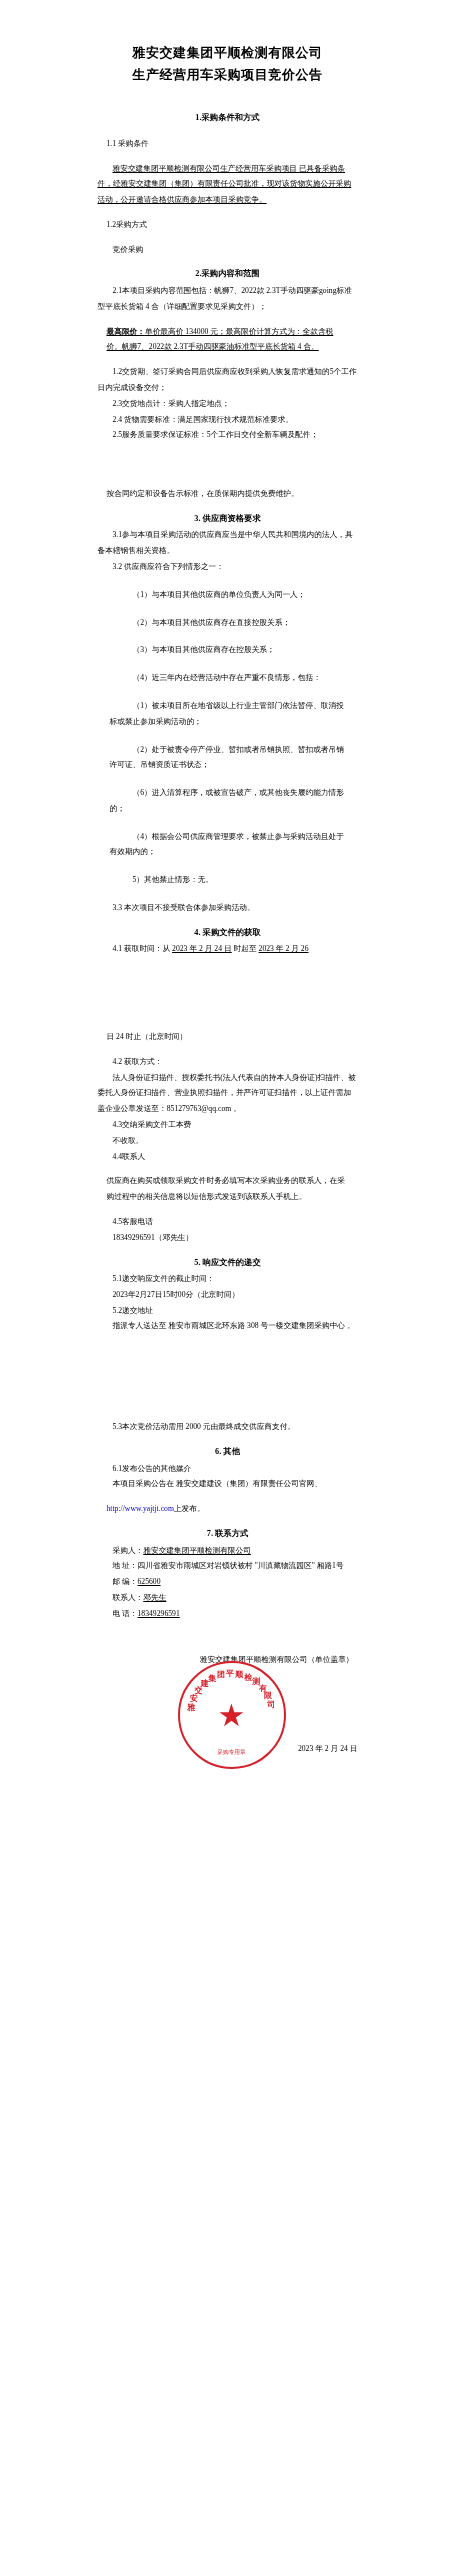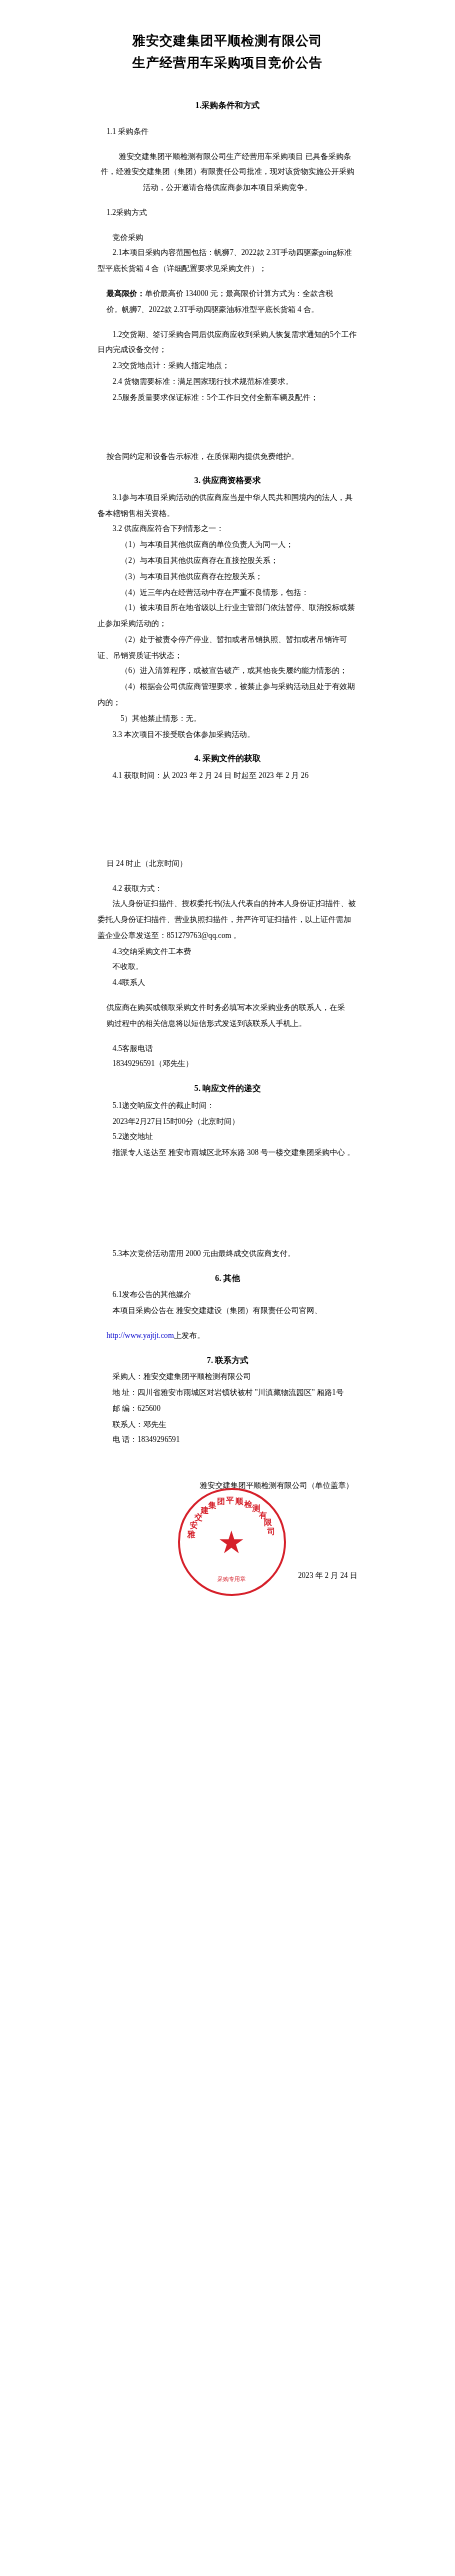--- a/index.html
+++ b/index.html
@@ -11,21 +11,21 @@
     font-family: "Liberation Serif", "DejaVu Serif", serif;
     color: #000000;
   }
   .page {
     position: relative;
     width: 368px;
     min-height: 2576px;
     margin: 0 auto;
     background: #ffffff;
     box-sizing: border-box;
-    padding: 30px 54px 23px 54px;
+    padding: 42px 54px 23px 54px;
   }
   .title {
     text-align: center;
     font-size: 13px;
     font-weight: bold;
     line-height: 1.7;
     letter-spacing: 0.6px;
   }
   .title-line {
     display: block;
@@ -45,25 +45,25 @@
   }
   .p-ind {
     font-size: 7.7px;
     line-height: 2.05;
     margin: 0;
     text-indent: 15px;
   }
   .p-ind2 {
     font-size: 7.7px;
     line-height: 2.05;
-    margin: 0;
+    margin: 12px;
     text-indent: 23px;
   }
   .u {
-    text-align: center;
+    text-decoration: underline;
   }
   .bold {
     font-weight: bold;
   }
   .link {
     color: #0000cc;
   }
   .gap-md { height: 15px; }
   .gap-lg { height: 34px; }
   .gap-xl { height: 63px; }
@@ -145,20 +145,21 @@
   </div>
 
   <div class="gap-md"></div>
 
   <div class="h2">1.采购条件和方式</div>
   <div class="p">1.1 采购条件</div>
   <div class="p-ind u">雅安交建集团平顺检测有限公司生产经营用车采购项目 已具备采购条件，经雅安交建集团（集团）有限责任公司批准，现对该货物实施公开采购活动，公开邀请合格供应商参加本项目采购竞争。</div>
   <div class="p">1.2采购方式</div>
   <div class="p-ind">竞价采购</div>
 
+  <div class="h2">2.采购内容和范围</div>
   <div class="p-ind">2.1本项目采购内容范围包括：帆狮7、2022款 2.3T手动四驱豪going标准型平底长货箱 4 合（详细配置要求见采购文件）；</div>
   <div class="p">
     <span class="bold u">最高限价：</span><span class="u">单价最高价 134000 元；最高限价计算方式为：全款含税价。帆狮7、2022款 2.3T手动四驱豪油标准型平底长货箱 4 合。</span>
   </div>
   <div class="p-ind">1.2交货期、签订采购合同后供应商应收到采购人恢复需求通知的5个工作日内完成设备交付；</div>
   <div class="p-ind">2.3交货地点计：采购人指定地点；</div>
   <div class="p-ind">2.4 货物需要标准：满足国家现行技术规范标准要求。</div>
   <div class="p-ind">2.5服务质量要求保证标准：5个工作日交付全新车辆及配件；</div>
 
   <div class="gap-lg"></div>

